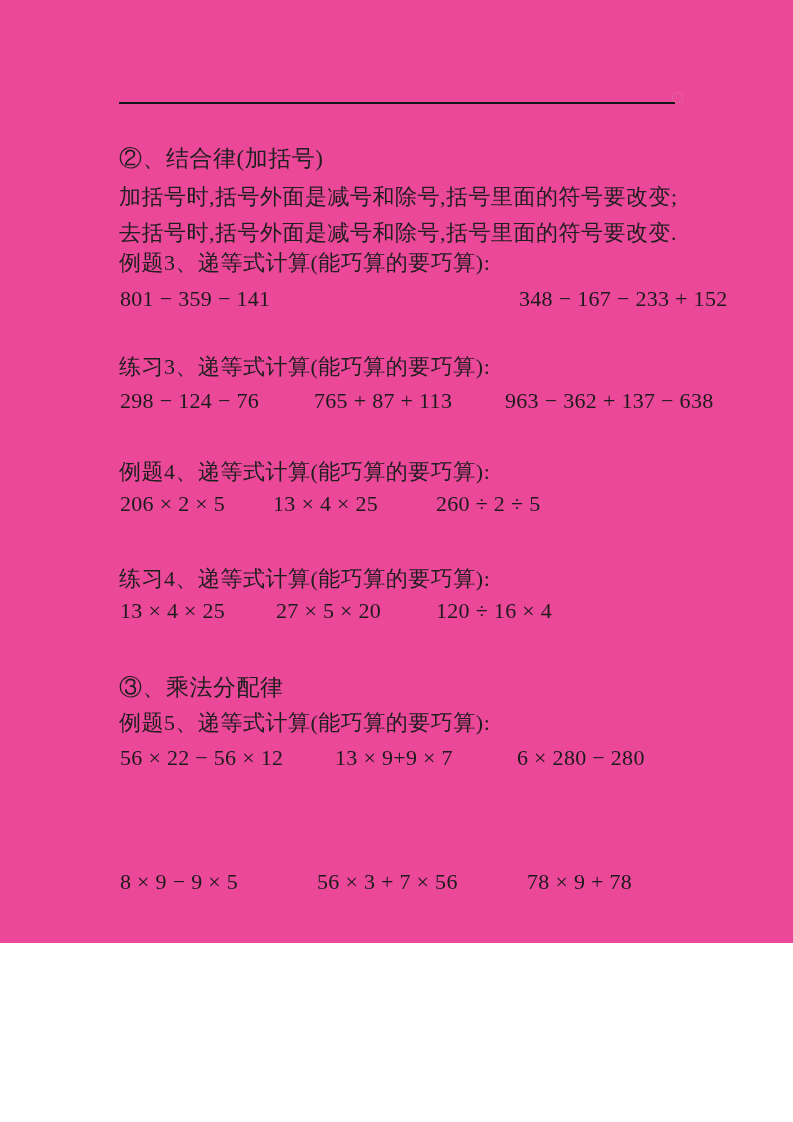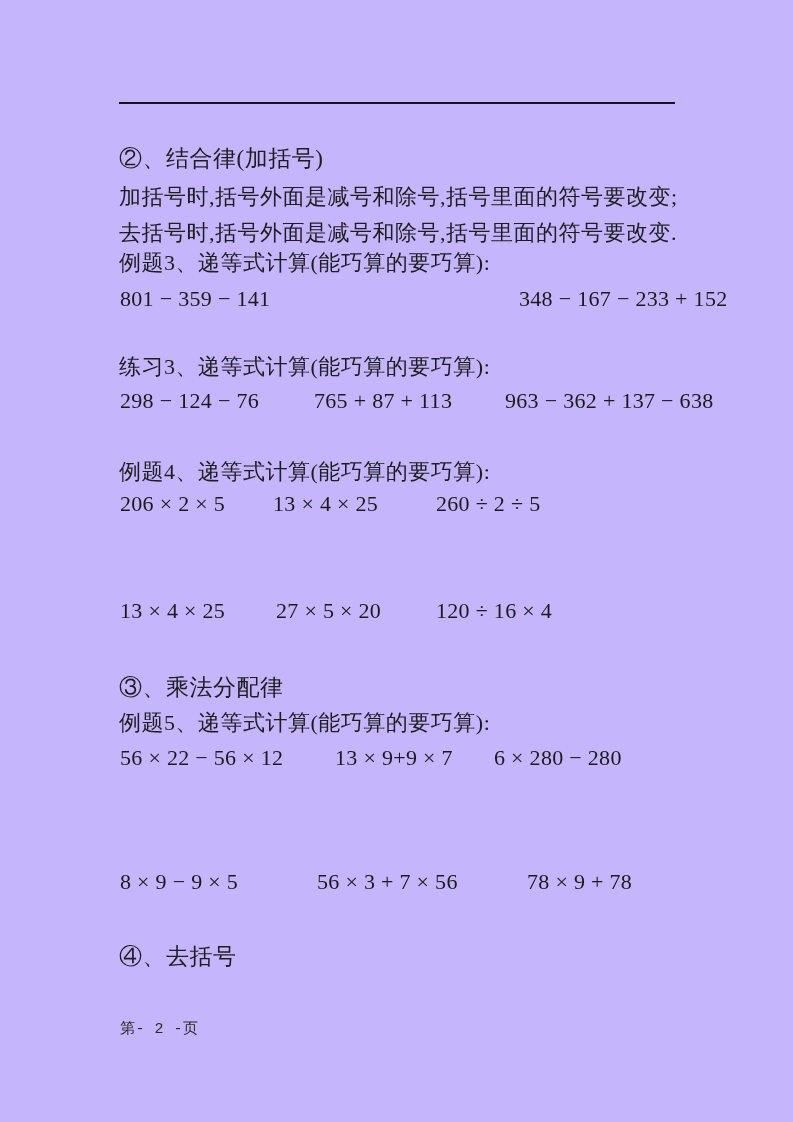--- a/index.html
+++ b/index.html
@@ -3,22 +3,22 @@
 <meta charset="utf-8">
 <style>
   html, body {
     margin: 0;
     padding: 0;
     background: #ffffff;
   }
   .page {
     position: relative;
     width: 793px;
-    height: 1122px;
-    background: #c4b5fd;
+    height: 943px;
+    background: #ec4899;
     overflow: hidden;
     font-family: "Liberation Serif", "DejaVu Serif", serif;
     color: #1e1e1e;
     text-align: center;
   }
   .top-rule {
     position: absolute;
     left: 119px;
     top: 102px;
     width: 556px;
@@ -103,35 +103,36 @@
   </div>
 
   <div class="line" style="top:459px">例题4、递等式计算(能巧算的要巧算):</div>
 
   <div class="expr-row" style="top:492px">
     <span class="expr" style="left:120px">206 × 2 × 5</span>
     <span class="expr" style="left:273px">13 × 4 × 25</span>
     <span class="expr" style="left:436px">260 ÷ 2 ÷ 5</span>
   </div>
 
+  <div class="line" style="top:566px">练习4、递等式计算(能巧算的要巧算):</div>
 
   <div class="expr-row" style="top:599px">
     <span class="expr" style="left:120px">13 × 4 × 25</span>
     <span class="expr" style="left:276px">27 × 5 × 20</span>
     <span class="expr" style="left:436px">120 ÷ 16 × 4</span>
   </div>
 
   <div class="line heading" style="top:675px">③、乘法分配律</div>
 
   <div class="line" style="top:710px">例题5、递等式计算(能巧算的要巧算):</div>
 
   <div class="expr-row" style="top:746px">
     <span class="expr" style="left:120px">56 × 22 − 56 × 12</span>
     <span class="expr" style="left:335px">13 × 9+9 × 7</span>
-    <span class="expr" style="left:494px">6 × 280 − 280</span>
+    <span class="expr" style="left:517px">6 × 280 − 280</span>
   </div>
 
 
   <div class="expr-row" style="top:870px">
     <span class="expr" style="left:120px">8 × 9 − 9 × 5</span>
     <span class="expr" style="left:317px">56 × 3 + 7 × 56</span>
     <span class="expr" style="left:527px">78 × 9 + 78</span>
   </div>
 
   <div class="line heading" style="top:944px">④、去括号</div>

